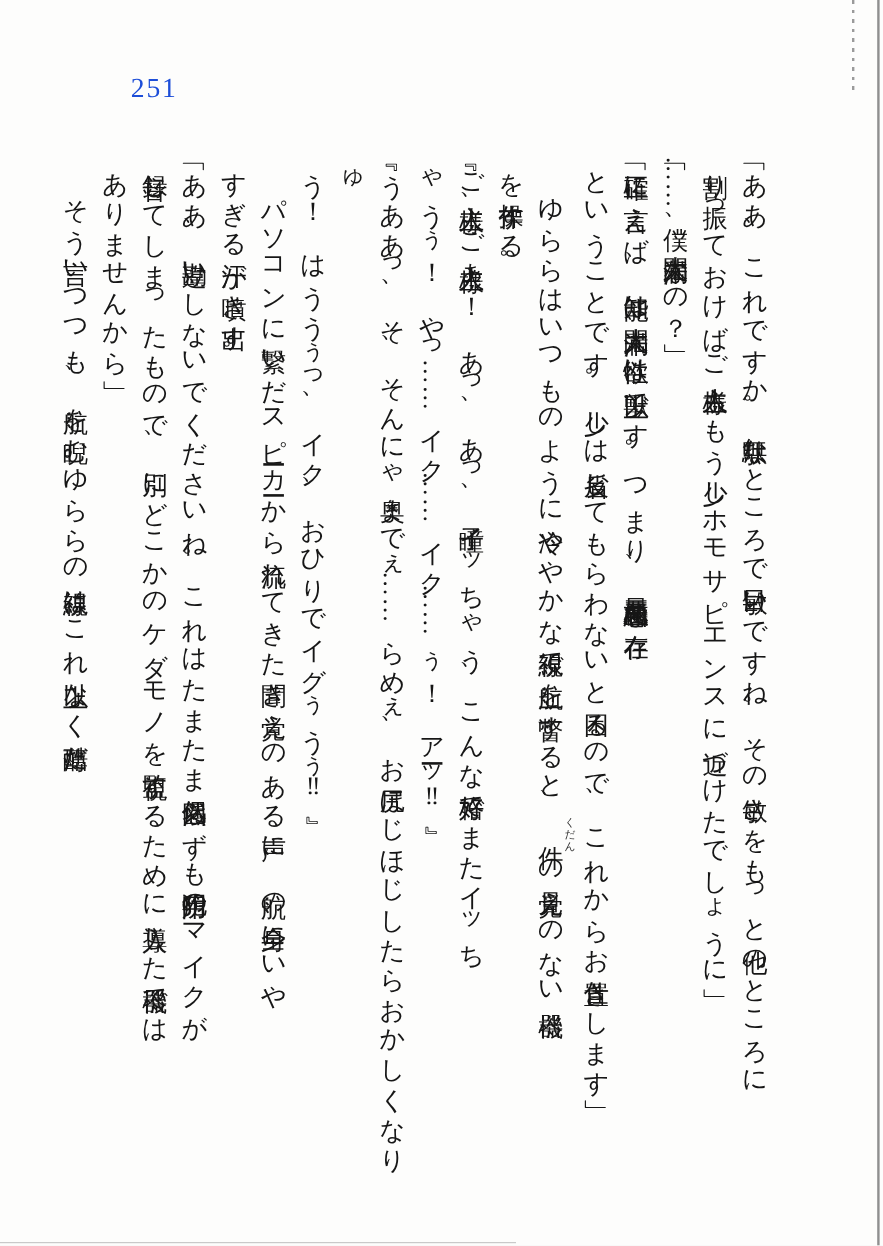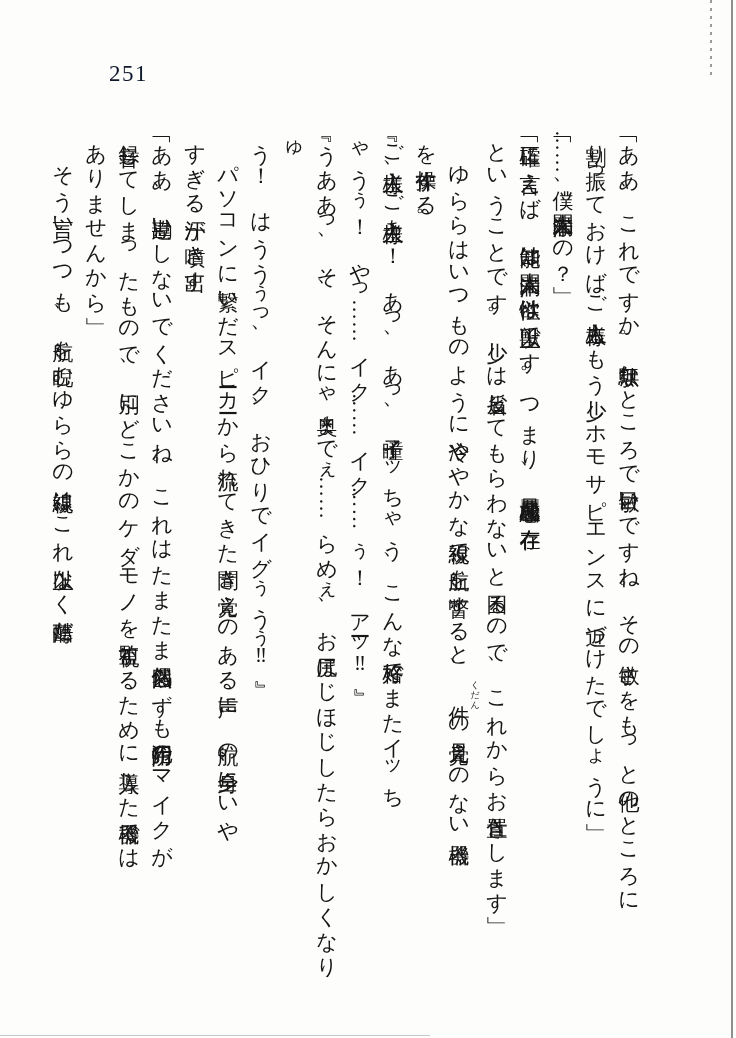--- a/index.html
+++ b/index.html
@@ -13,21 +13,21 @@
     overflow: hidden;
     font-family: "Liberation Serif", "DejaVu Serif", serif;
     color: #151515;
   }
   .page-number {
     position: absolute;
     left: 109px;
     top: 61px;
     font-size: 23px;
     letter-spacing: 1.5px;
-    color: #0f172a;
+    color: #1d4ed8;
   }
   .text-block {
     position: absolute;
     top: 129px;
     right: 91px;
     height: 850px;
     writing-mode: vertical-rl;
     text-orientation: mixed;
     font-size: 21px;
     line-height: 33px;

